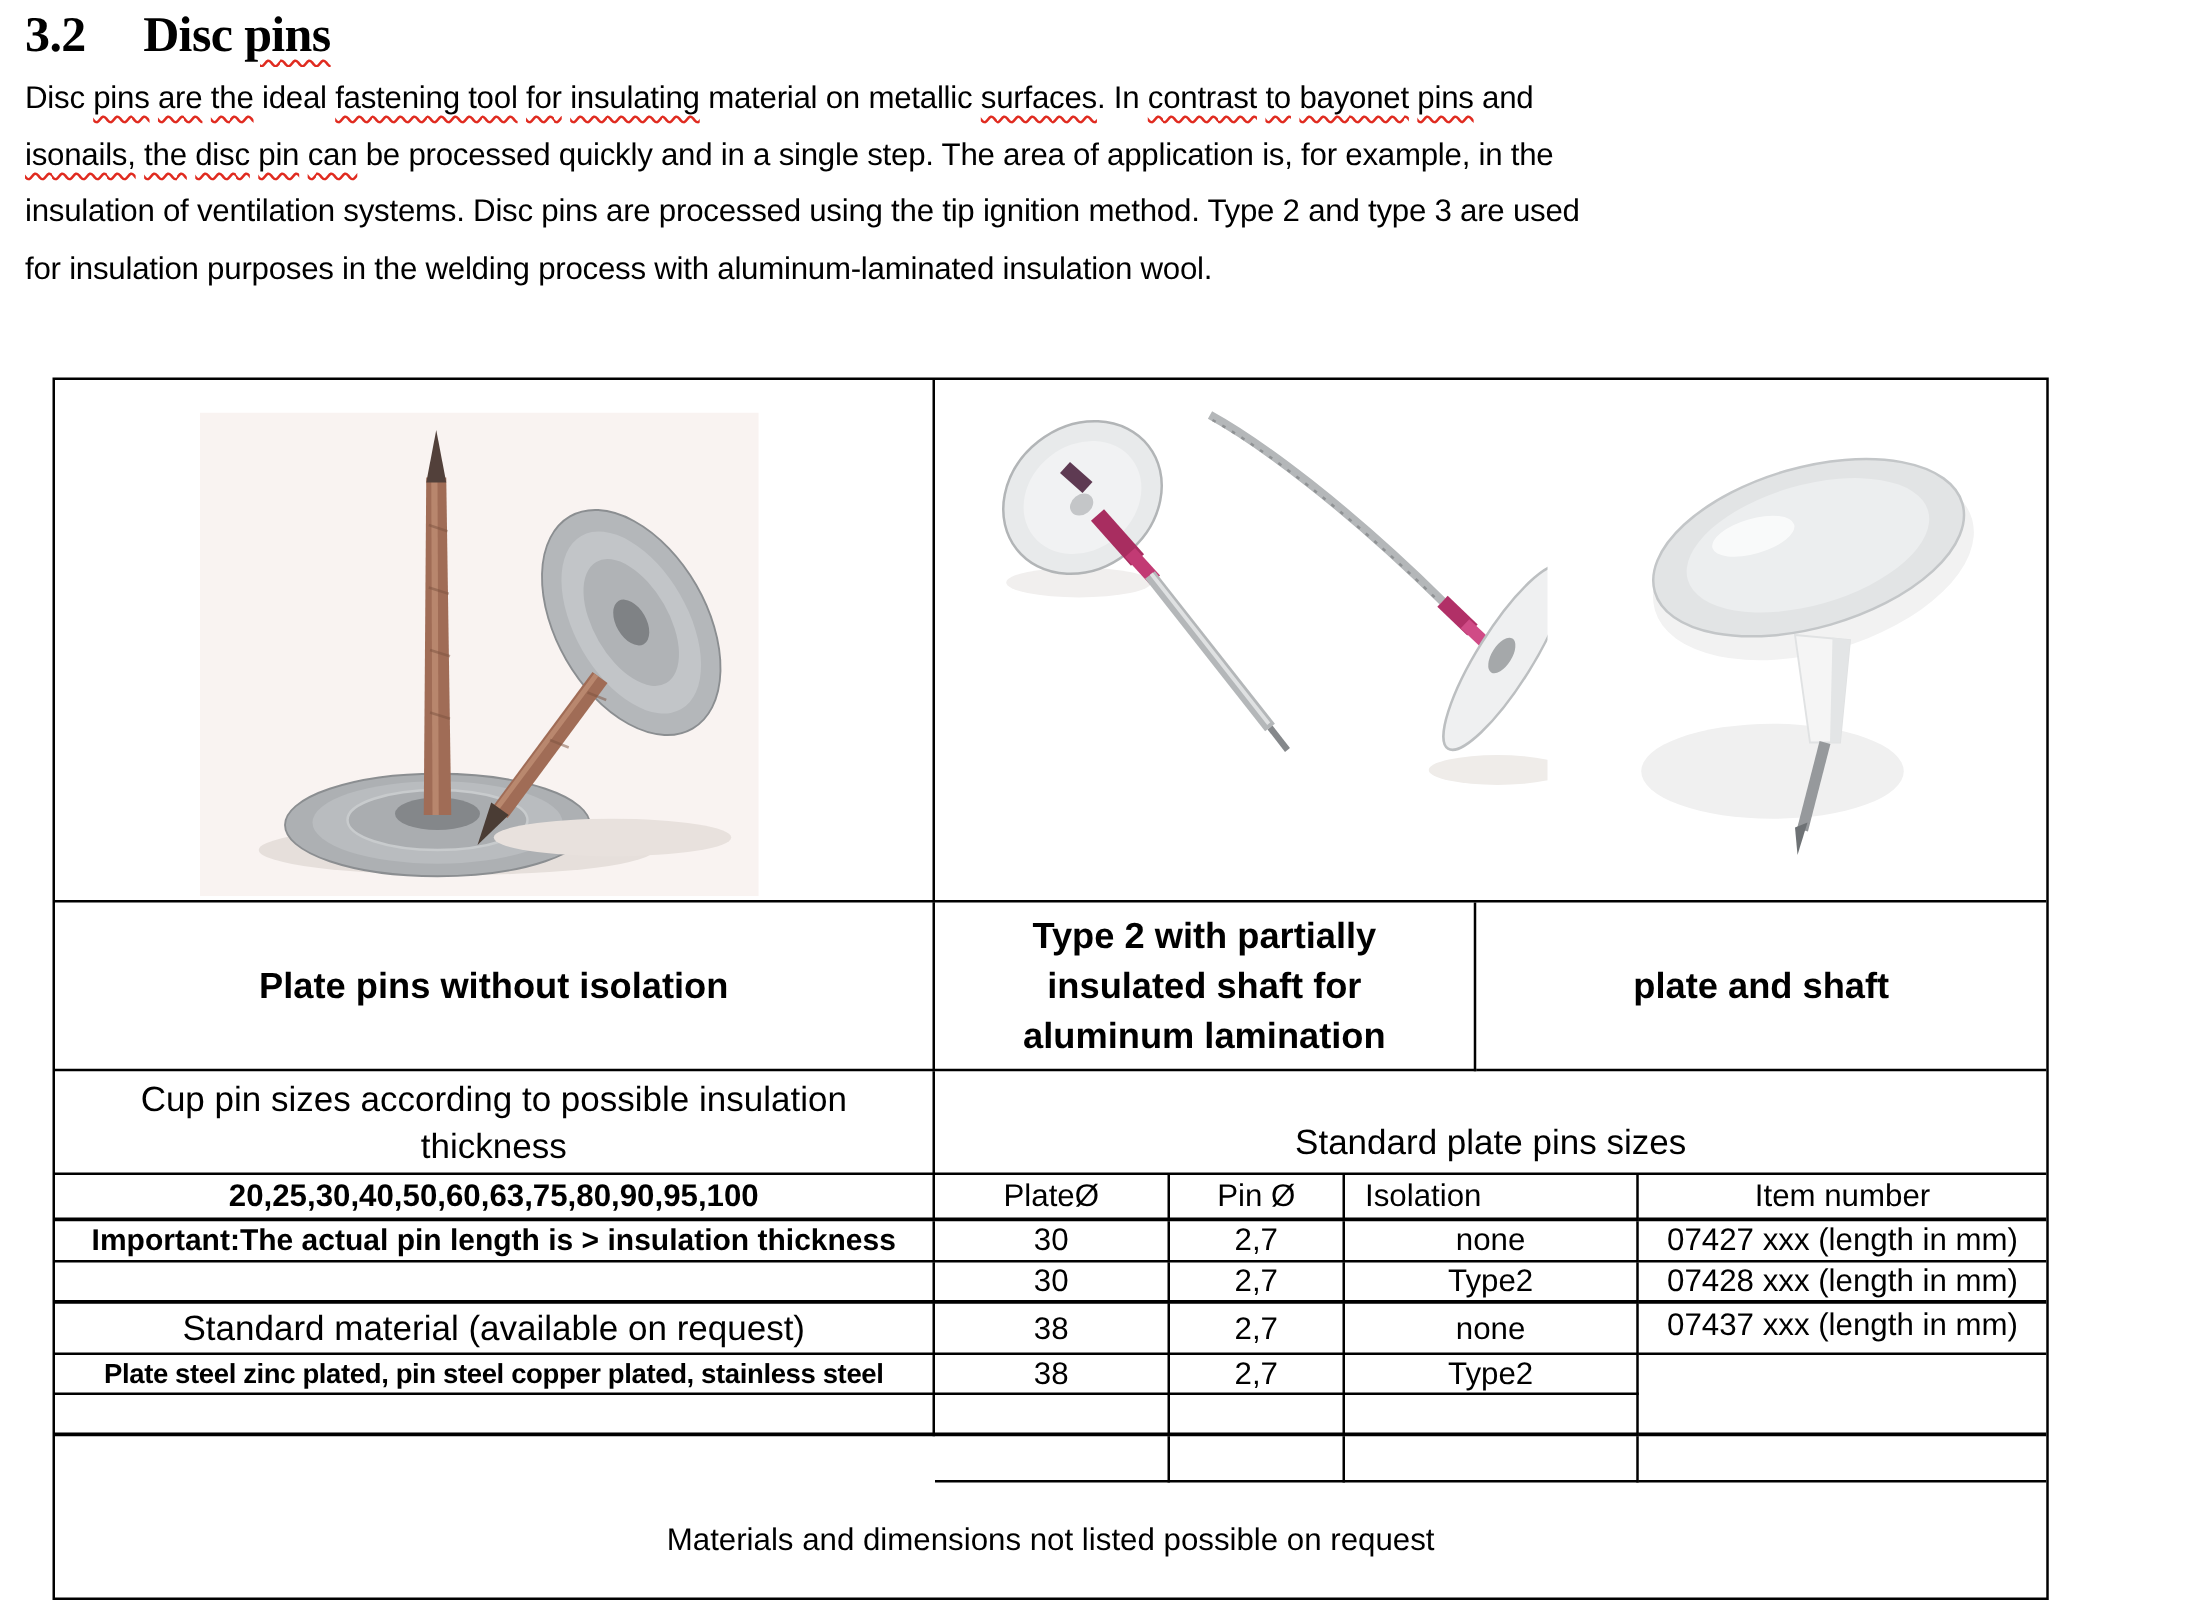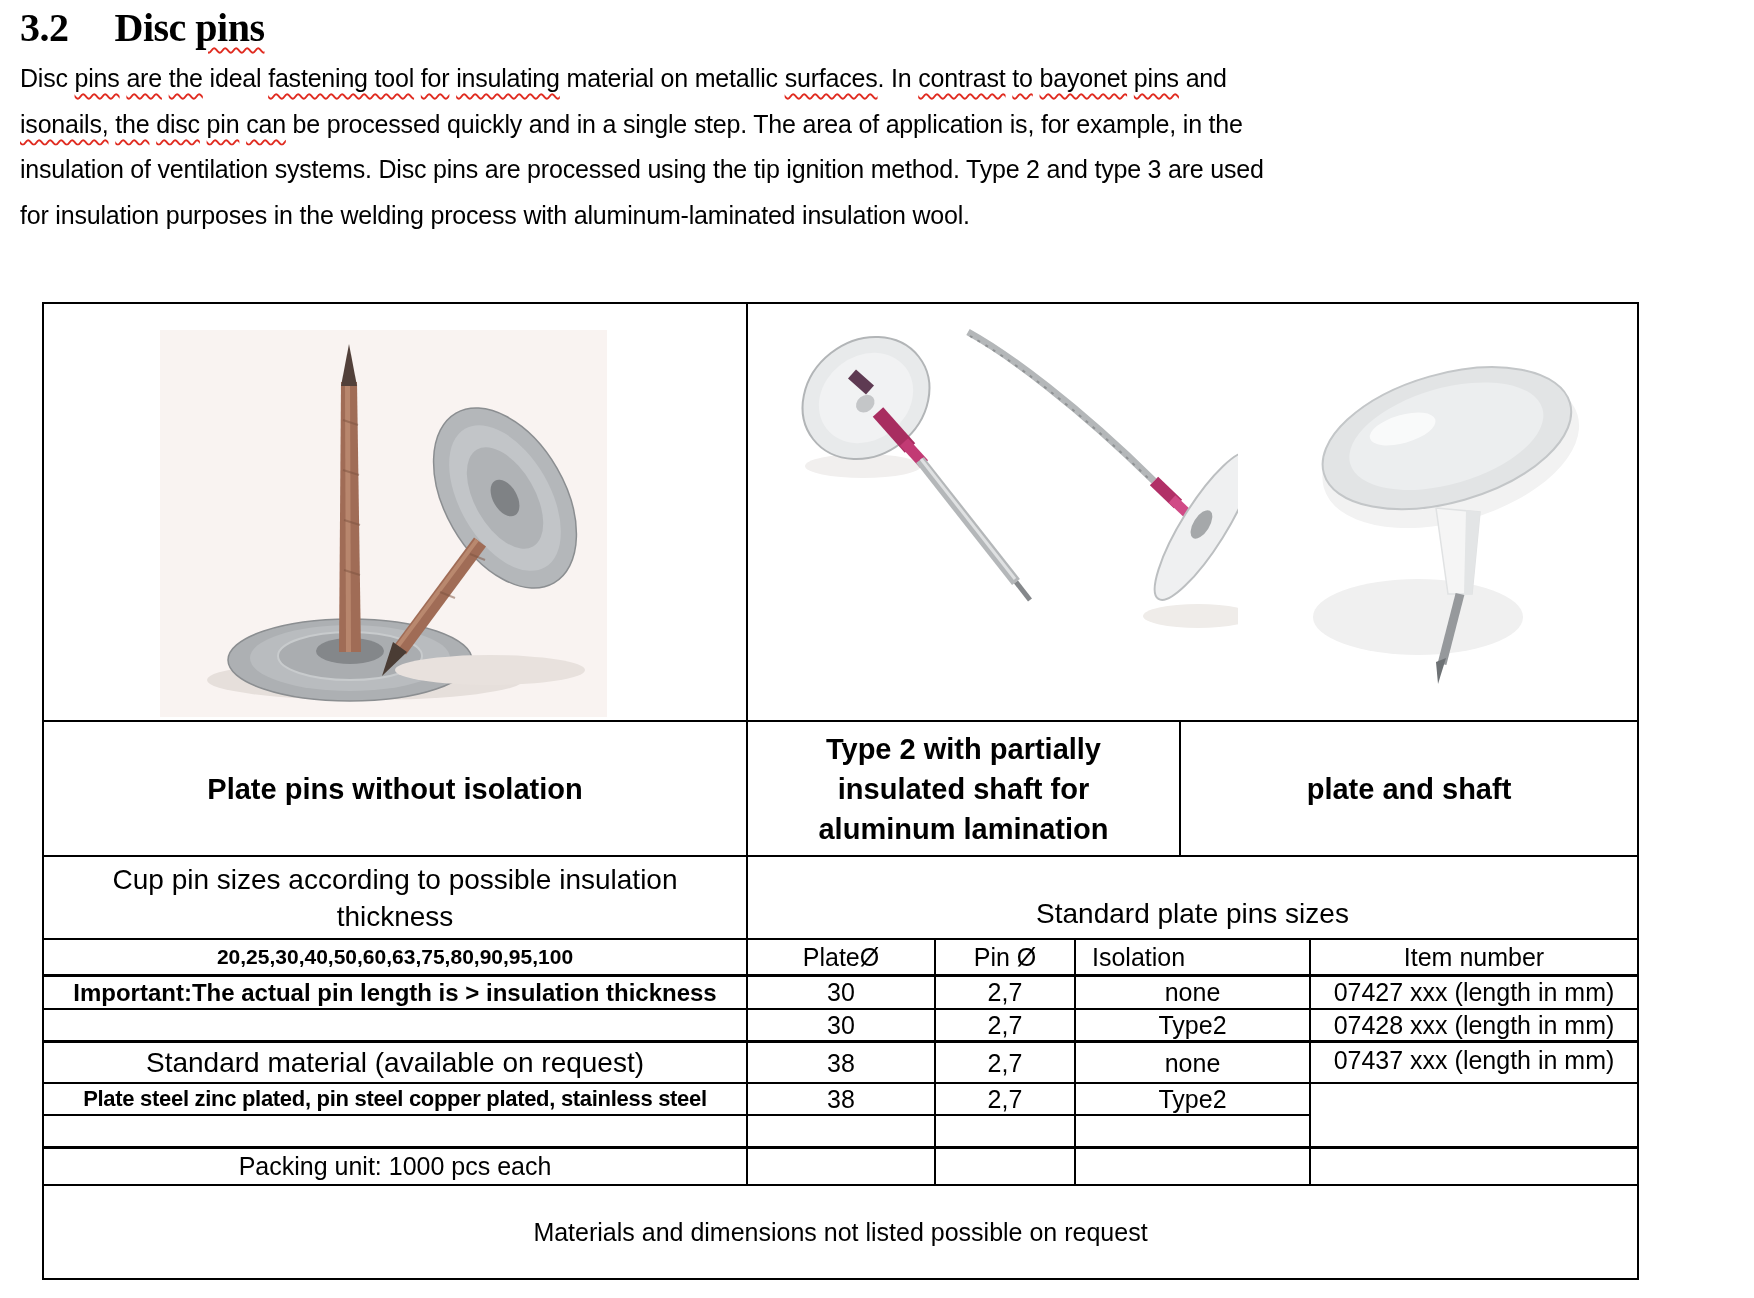--- a/index.html
+++ b/index.html
@@ -175,21 +175,21 @@
     </div>
 
   <div class="c f-sub" style="grid-column:1/2;grid-row:3;">
       <div>
         <div>Cup pin sizes according to possible insulation</div>
         <div>thickness</div>
       </div>
     </div>
   <div class="c f-sub nr bend" style="grid-column:2/7;grid-row:3;">Standard plate pins sizes</div>
 
-  <div class="c f-databold tb" style="grid-column:1/2;grid-row:4;font-size:21px;">20,25,30,40,50,60,63,75,80,90,95,100</div>
+  <div class="c f-databold tb" style="grid-column:1/2;grid-row:4;font-size:25px;">20,25,30,40,50,60,63,75,80,90,95,100</div>
   <div class="c f-data tb" style="grid-column:2/3;grid-row:4;">PlateØ</div>
   <div class="c f-data tb" style="grid-column:3/4;grid-row:4;">Pin Ø</div>
   <div class="c f-data tb hleft" style="grid-column:4/6;grid-row:4;">Isolation</div>
   <div class="c f-data tb nr" style="grid-column:6/7;grid-row:4;">Item number</div>
 
   <div class="c f-databold" style="grid-column:1/2;grid-row:5;">Important:The actual pin length is &gt; insulation thickness</div>
   <div class="c f-data" style="grid-column:2/3;grid-row:5;">30</div>
   <div class="c f-data" style="grid-column:3/4;grid-row:5;">2,7</div>
   <div class="c f-data" style="grid-column:4/6;grid-row:5;">none</div>
   <div class="c f-data nr" style="grid-column:6/7;grid-row:5;">07427 xxx (length in mm)</div>
@@ -210,21 +210,20 @@
   <div class="c f-data" style="grid-column:2/3;grid-row:8;">38</div>
   <div class="c f-data" style="grid-column:3/4;grid-row:8;">2,7</div>
   <div class="c f-data" style="grid-column:4/6;grid-row:8;">Type2</div>
 
   <div class="c tb" style="grid-column:1/2;grid-row:9;"></div>
   <div class="c tb" style="grid-column:2/3;grid-row:9;"></div>
   <div class="c tb" style="grid-column:3/4;grid-row:9;"></div>
   <div class="c tb" style="grid-column:4/6;grid-row:9;"></div>
   <div class="c tb nr" style="grid-column:6/7;grid-row:9;"></div>
 
-  <div class="c f-data" style="grid-column:1/2;grid-row:10;">Packing unit: 1000 pcs each</div>
   <div class="c" style="grid-column:2/3;grid-row:10;"></div>
   <div class="c" style="grid-column:3/4;grid-row:10;"></div>
   <div class="c" style="grid-column:4/6;grid-row:10;"></div>
   <div class="c nr" style="grid-column:6/7;grid-row:10;"></div>
 
   <div class="c f-data nr nb" style="grid-column:1/7;grid-row:11;">Materials and dimensions not listed possible on request</div>
 
 </div>
 
 </body></html>

